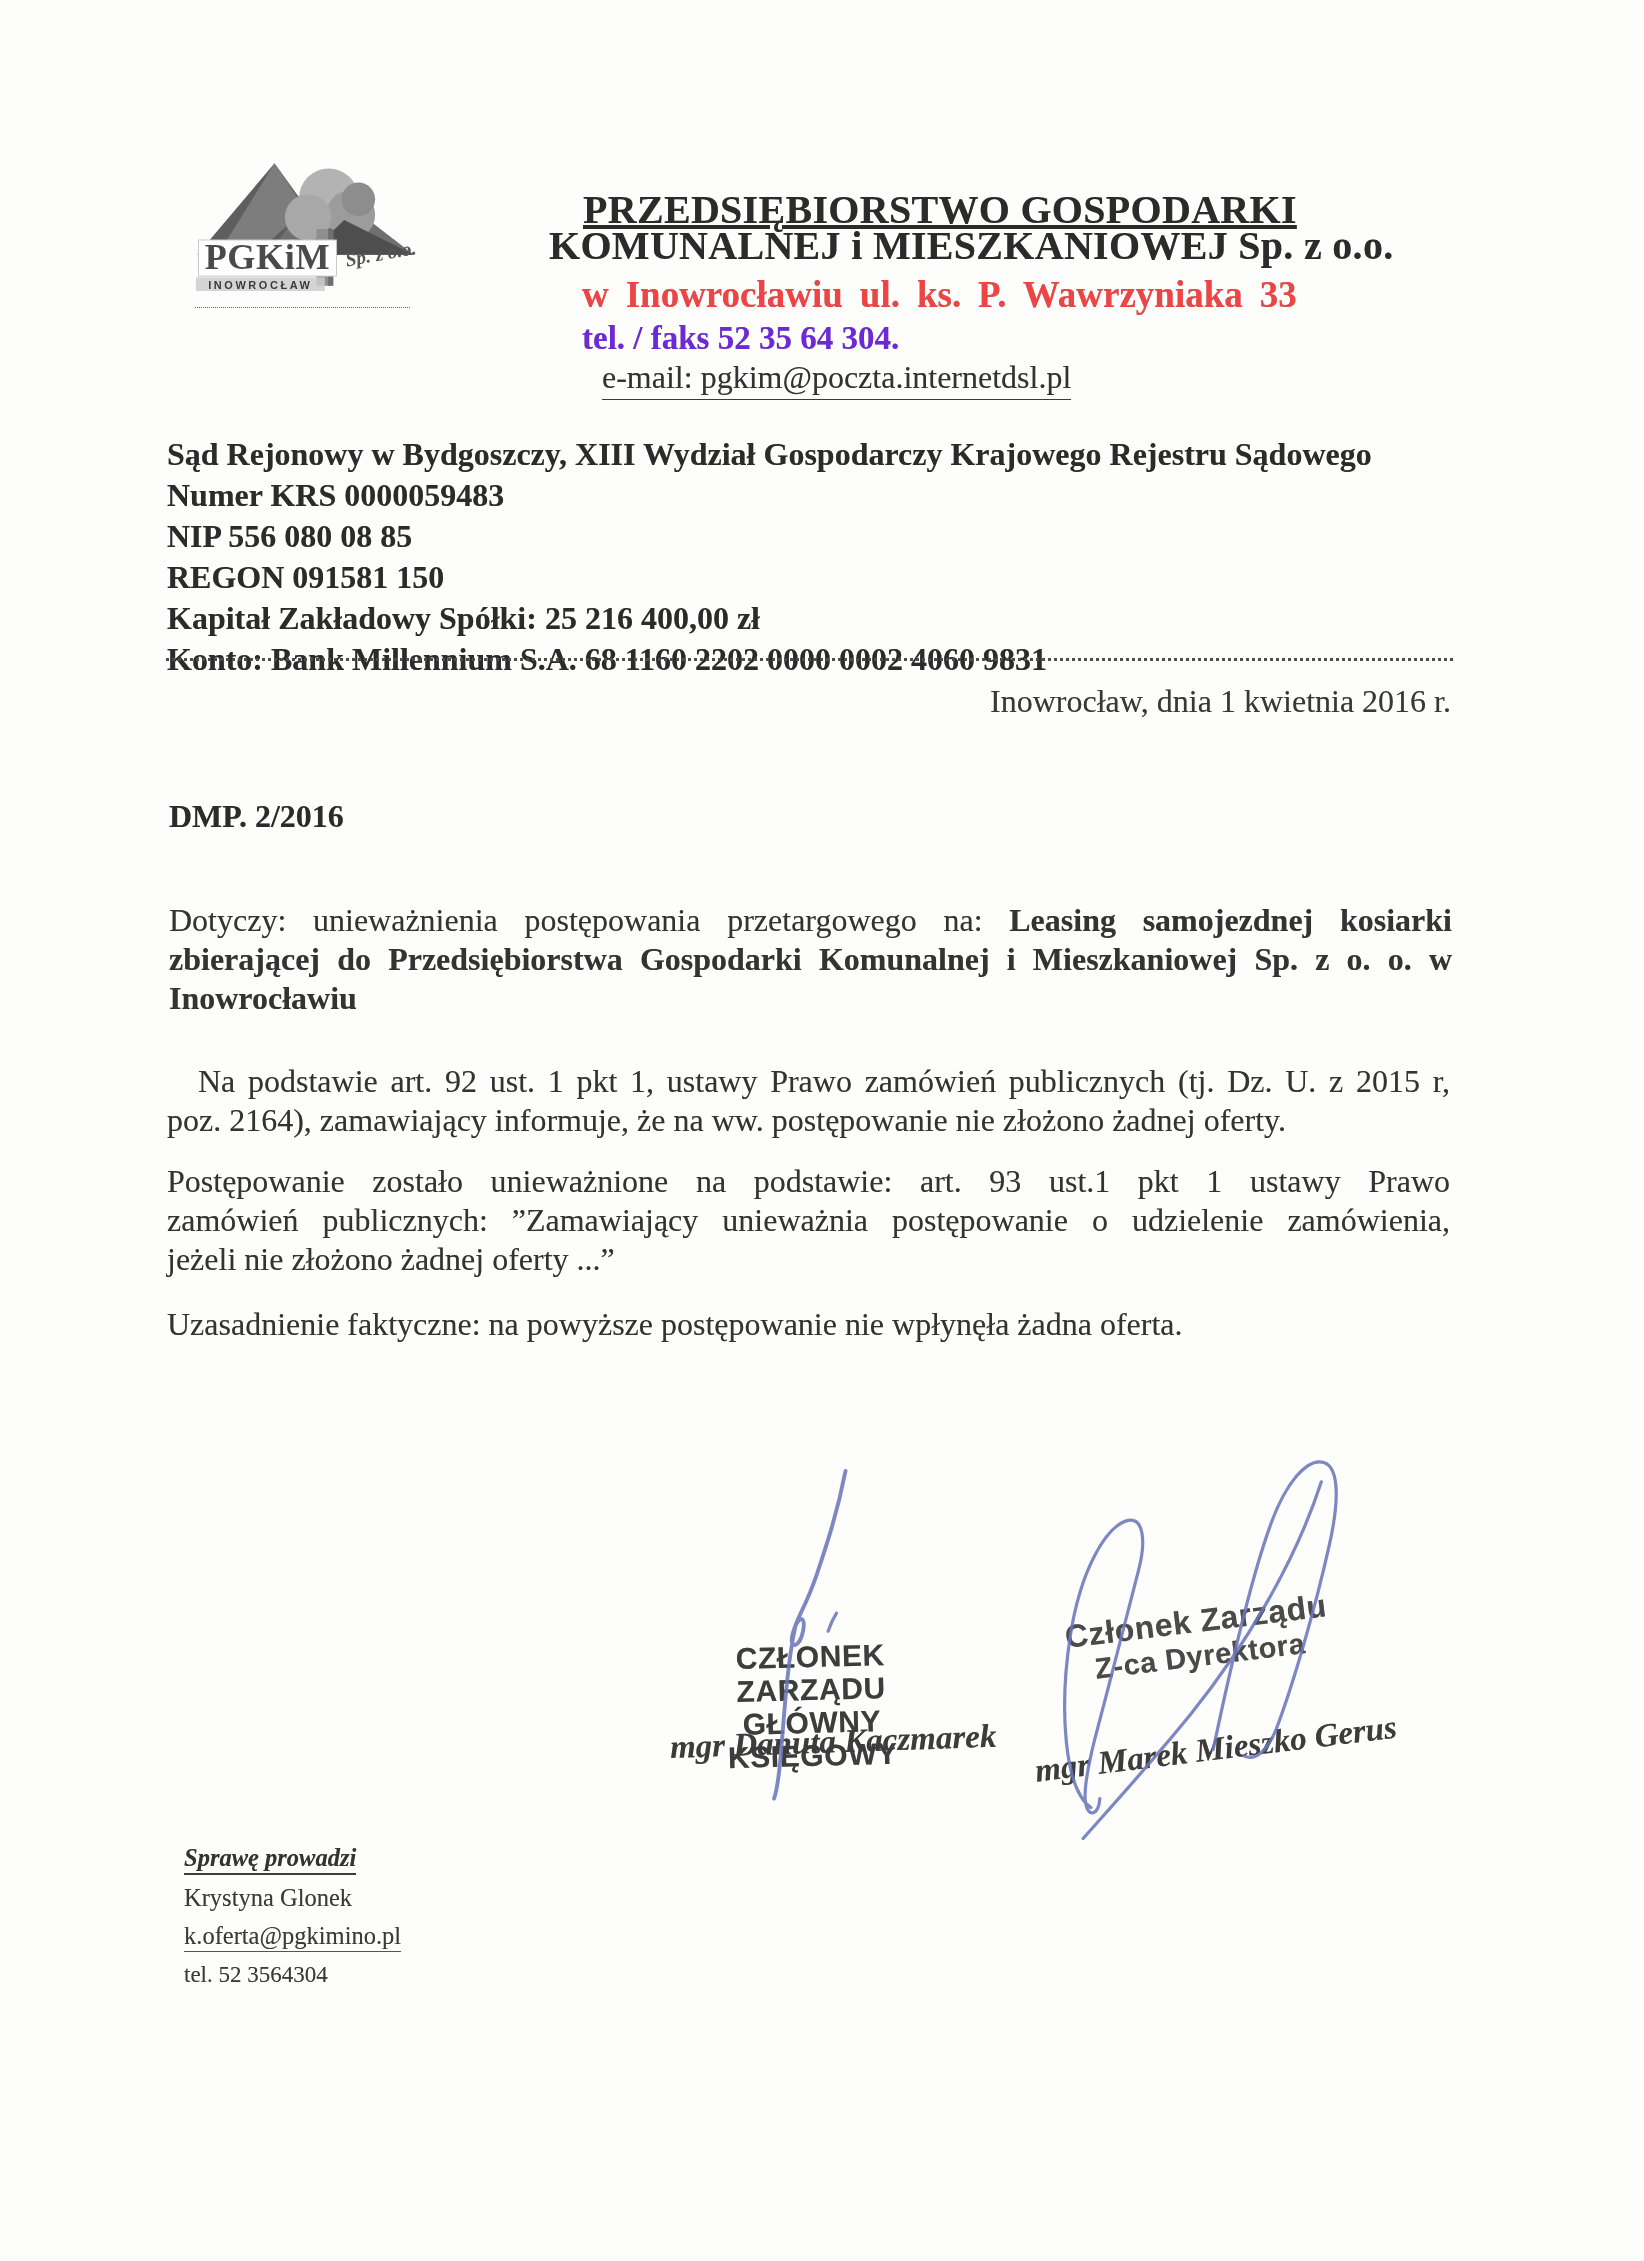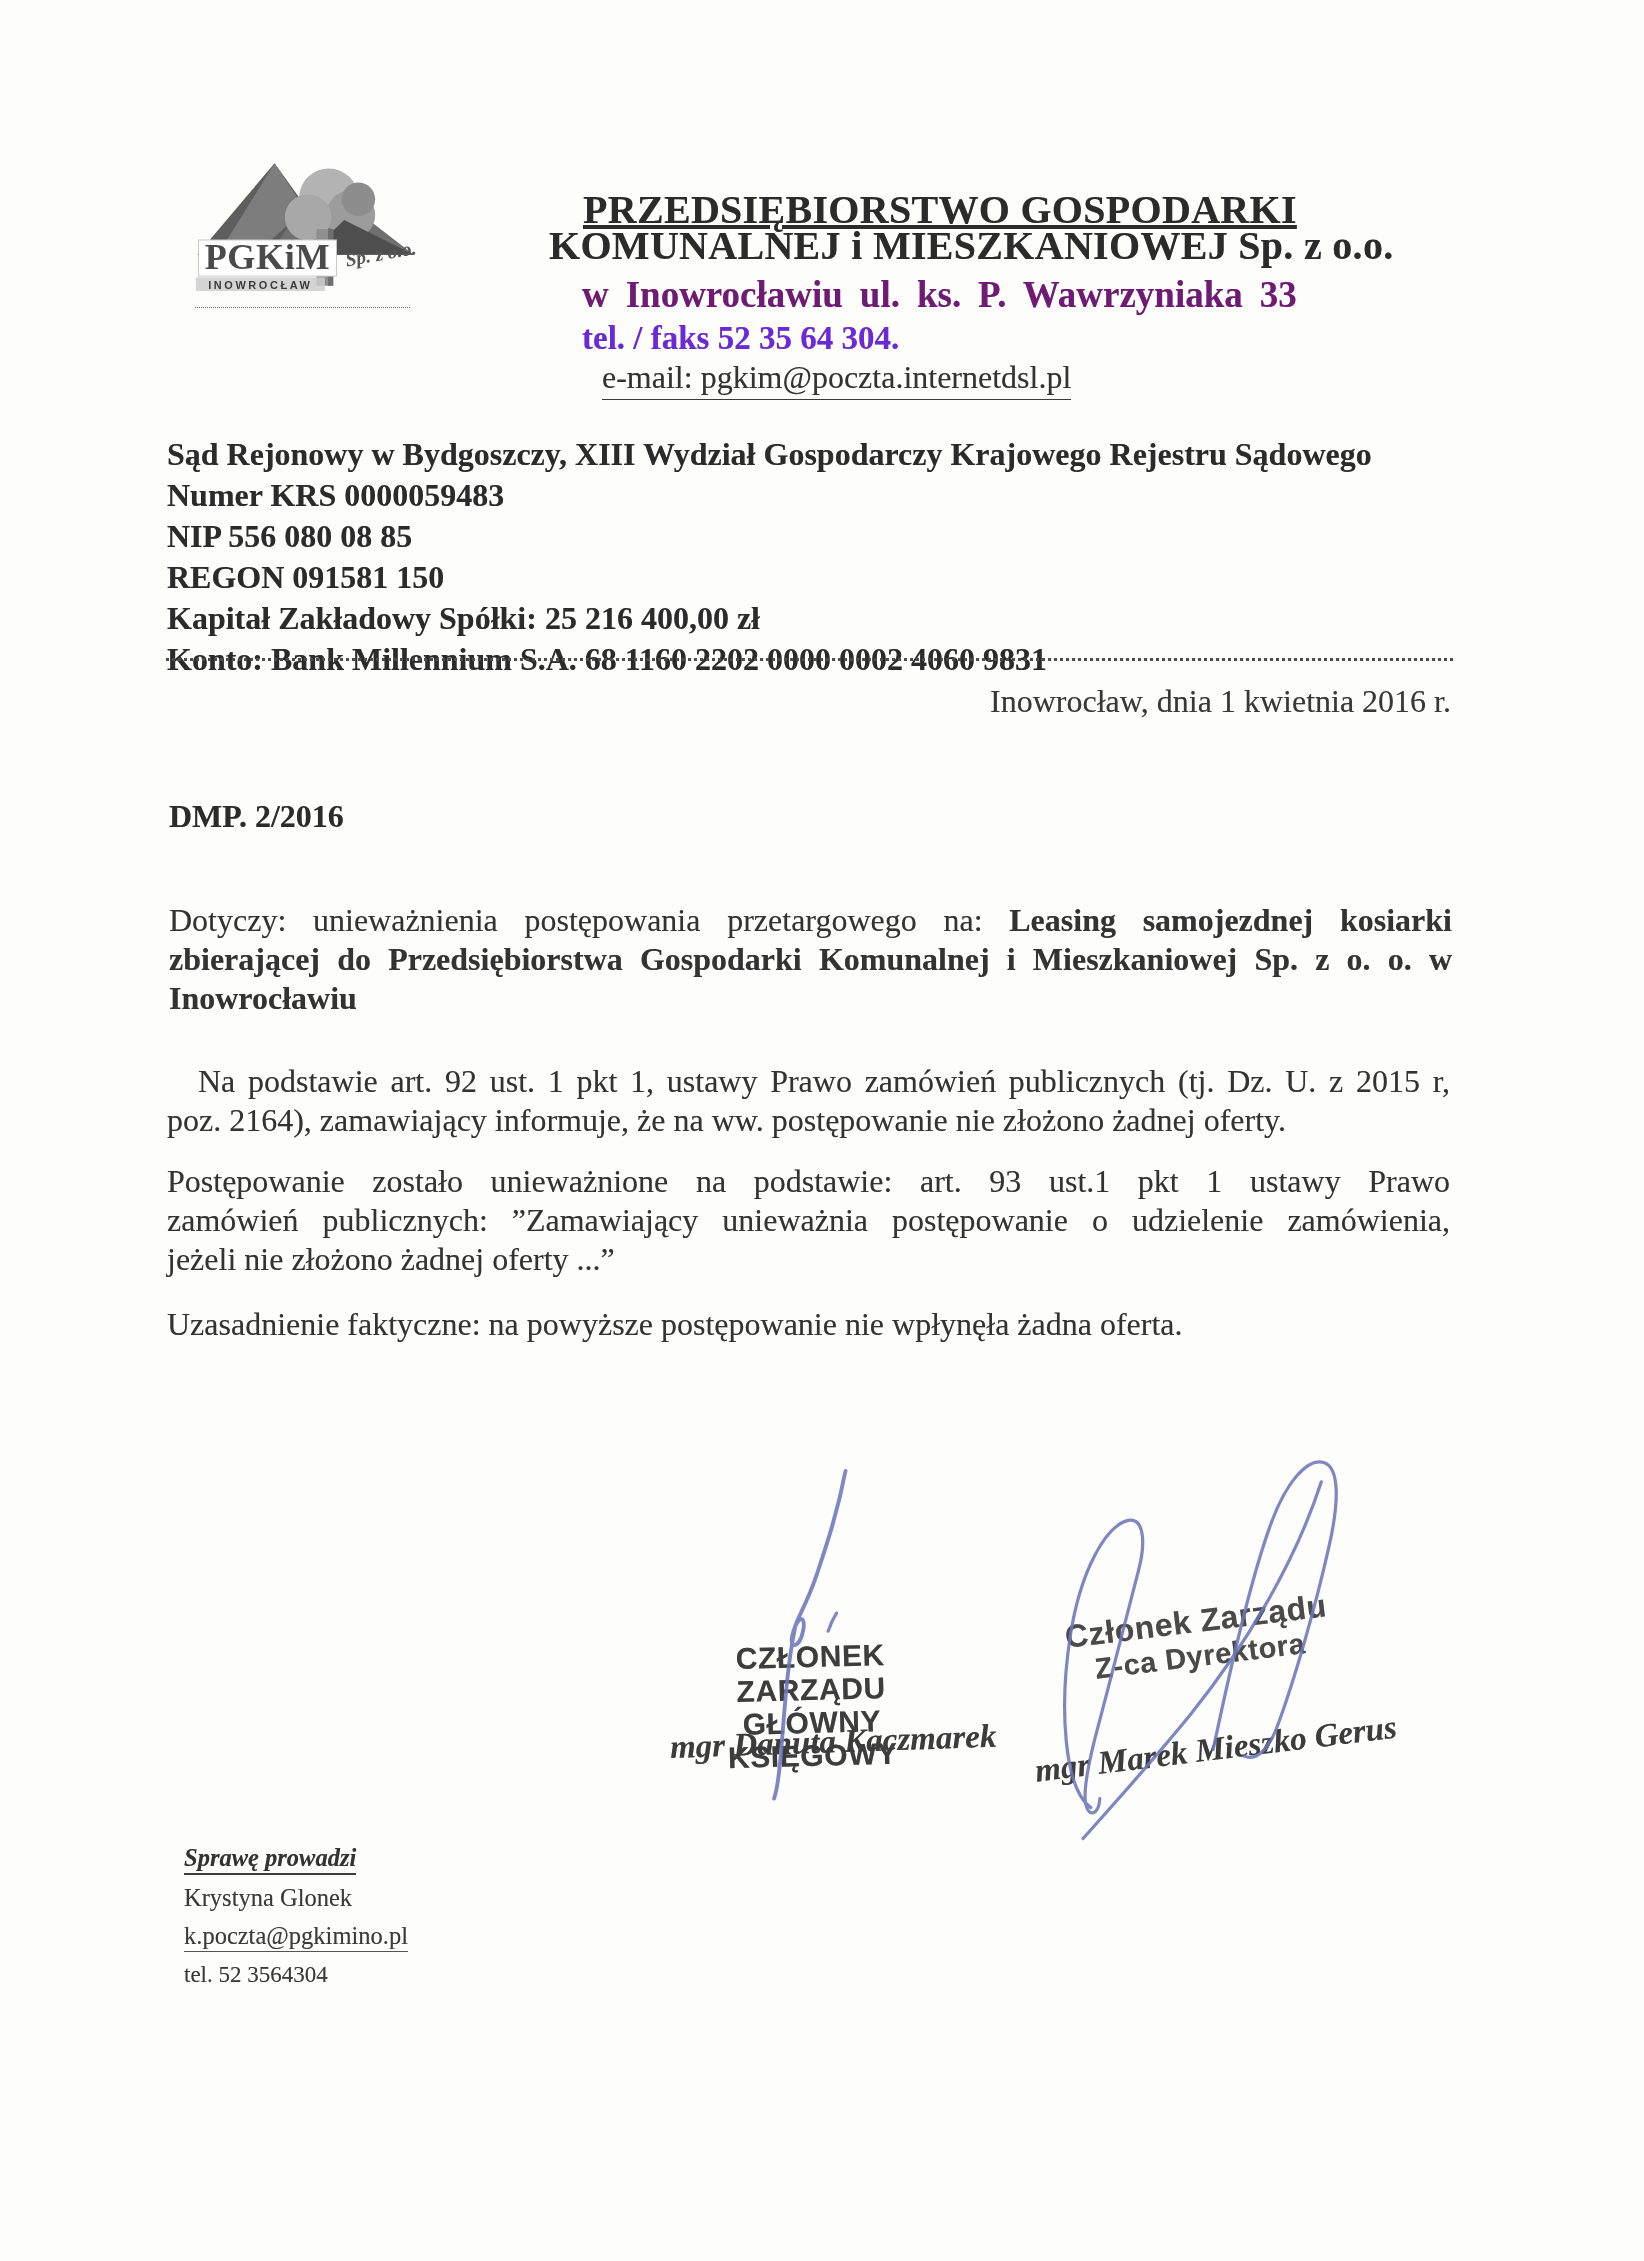--- a/index.html
+++ b/index.html
@@ -8,21 +8,21 @@
     width:1644px;height:2261px;
     background:#fdfdfc;
     font-family:"Liberation Serif", serif;
     color:#2f2f2f;
     overflow:hidden;
     text-shadow:0 0 0.6px rgba(50,50,50,.40);
   }
   .abs{position:absolute;}
   .b{font-weight:bold;}
   .hdr1{font-size:40px;font-weight:bold;color:#2b2b2b;letter-spacing:0.3px;white-space:nowrap;}
-  .hdr3{font-size:37px;font-weight:bold;color:#701a75;word-spacing:7.7px;white-space:nowrap;}
+  .hdr3{font-size:37px;font-weight:bold;color:#ef4444;word-spacing:7.7px;white-space:nowrap;}
   .hdr4{font-size:33px;font-weight:bold;color:#6d28d9;white-space:nowrap;}
   .hdr-mail{font-size:32px;color:#333;border-bottom:1.9px solid #3a3a3a;padding-bottom:2.6px;white-space:nowrap;margin-left:20px;}
   .registry{font-size:32px;font-weight:bold;color:#2b2b2b;line-height:41px;white-space:nowrap;margin-top:36px;}
   .dotted-rule{border-bottom:3.2px dotted #4d4d4d;height:0;}
   .dotted-rule-sm{border-bottom:1.9px dotted #666;height:0;}
   .dateline{font-size:32px;color:#383838;white-space:nowrap;}
   .refno{font-size:32px;font-weight:bold;color:#2b2b2b;white-space:nowrap;}
   .para{width:1283px;font-size:32px;line-height:39px;color:#333;text-align:justify;}
   .para-line{text-align:justify;text-align-last:justify;}
   .para-line:last-child{text-align-last:left;}
@@ -117,17 +117,17 @@
       <path d="M 313 63 C 300 130 283 180 268 225 C 250 278 236 292 230 320 C 226 340 242 338 247 312 C 251 292 243 285 235 305 C 222 365 218 440 212 510 C 209 542 207 558 202 572" stroke-width="6"></path>
       <path d="M 286 312 C 290 300 294 292 299 284" stroke-width="5"></path>
       <path d="M 694 586 C 652 556 645 430 662 320 C 678 216 718 148 752 140 C 776 136 780 172 768 218 C 752 280 724 390 700 480 C 690 520 682 558 686 580 C 690 602 706 598 708 572" stroke-width="5"></path>
       <path d="M 884 496 C 900 420 936 250 972 150 C 996 82 1030 42 1056 50 C 1080 58 1080 110 1064 180 C 1044 270 1010 390 982 464 C 968 498 950 514 932 506" stroke-width="5"></path>
       <path d="M 1052 80 C 1010 210 930 340 850 440 C 790 514 730 580 682 634" stroke-width="5"></path>
     </g>
   </svg>
 
   <div class="abs footer-head" style="left:184px;top:1844px;">Sprawę prowadzi</div>
   <div class="abs footer-line" style="left:184px;top:1884px;">Krystyna Glonek</div>
-  <div class="abs footer-line footer-mail" style="left:184px;top:1922px;">k.poczta@pgkimino.pl</div>
+  <div class="abs footer-line footer-mail" style="left:184px;top:1922px;">k.oferta@pgkimino.pl</div>
   <div class="abs footer-line footer-tel" style="left:184px;top:1962px;">tel. 52 3564304</div>
 
 </div>
 
 
 </body></html>

